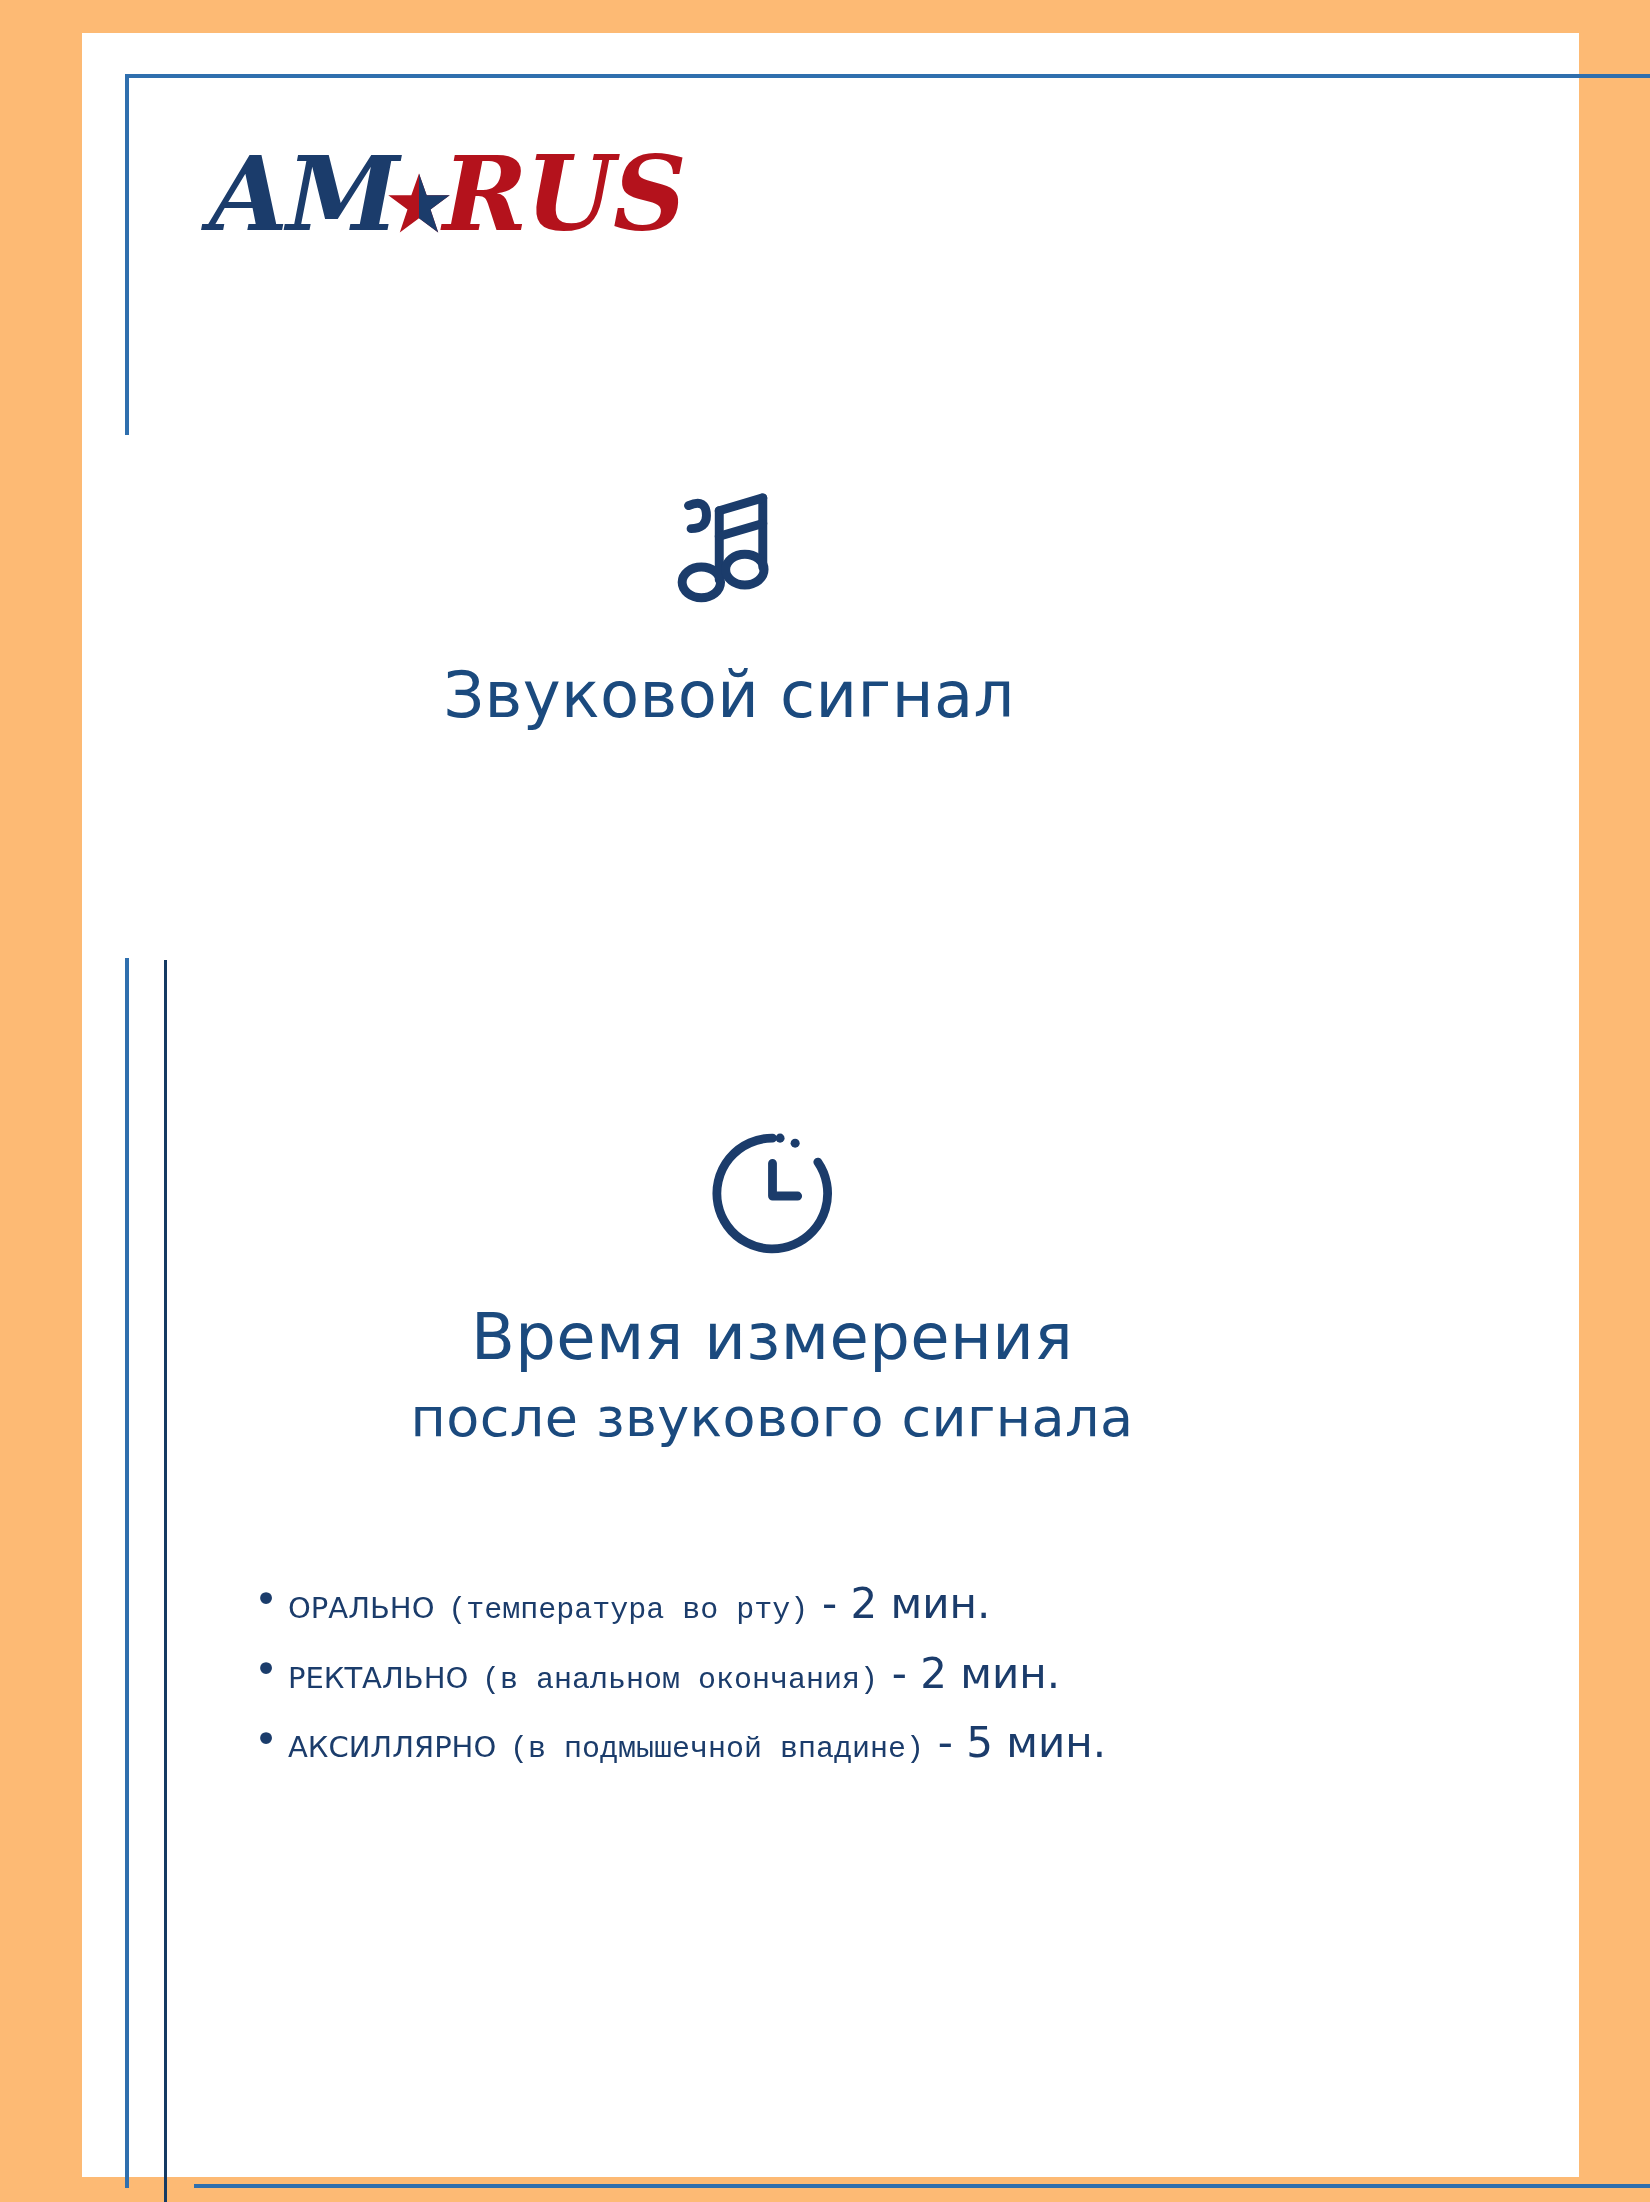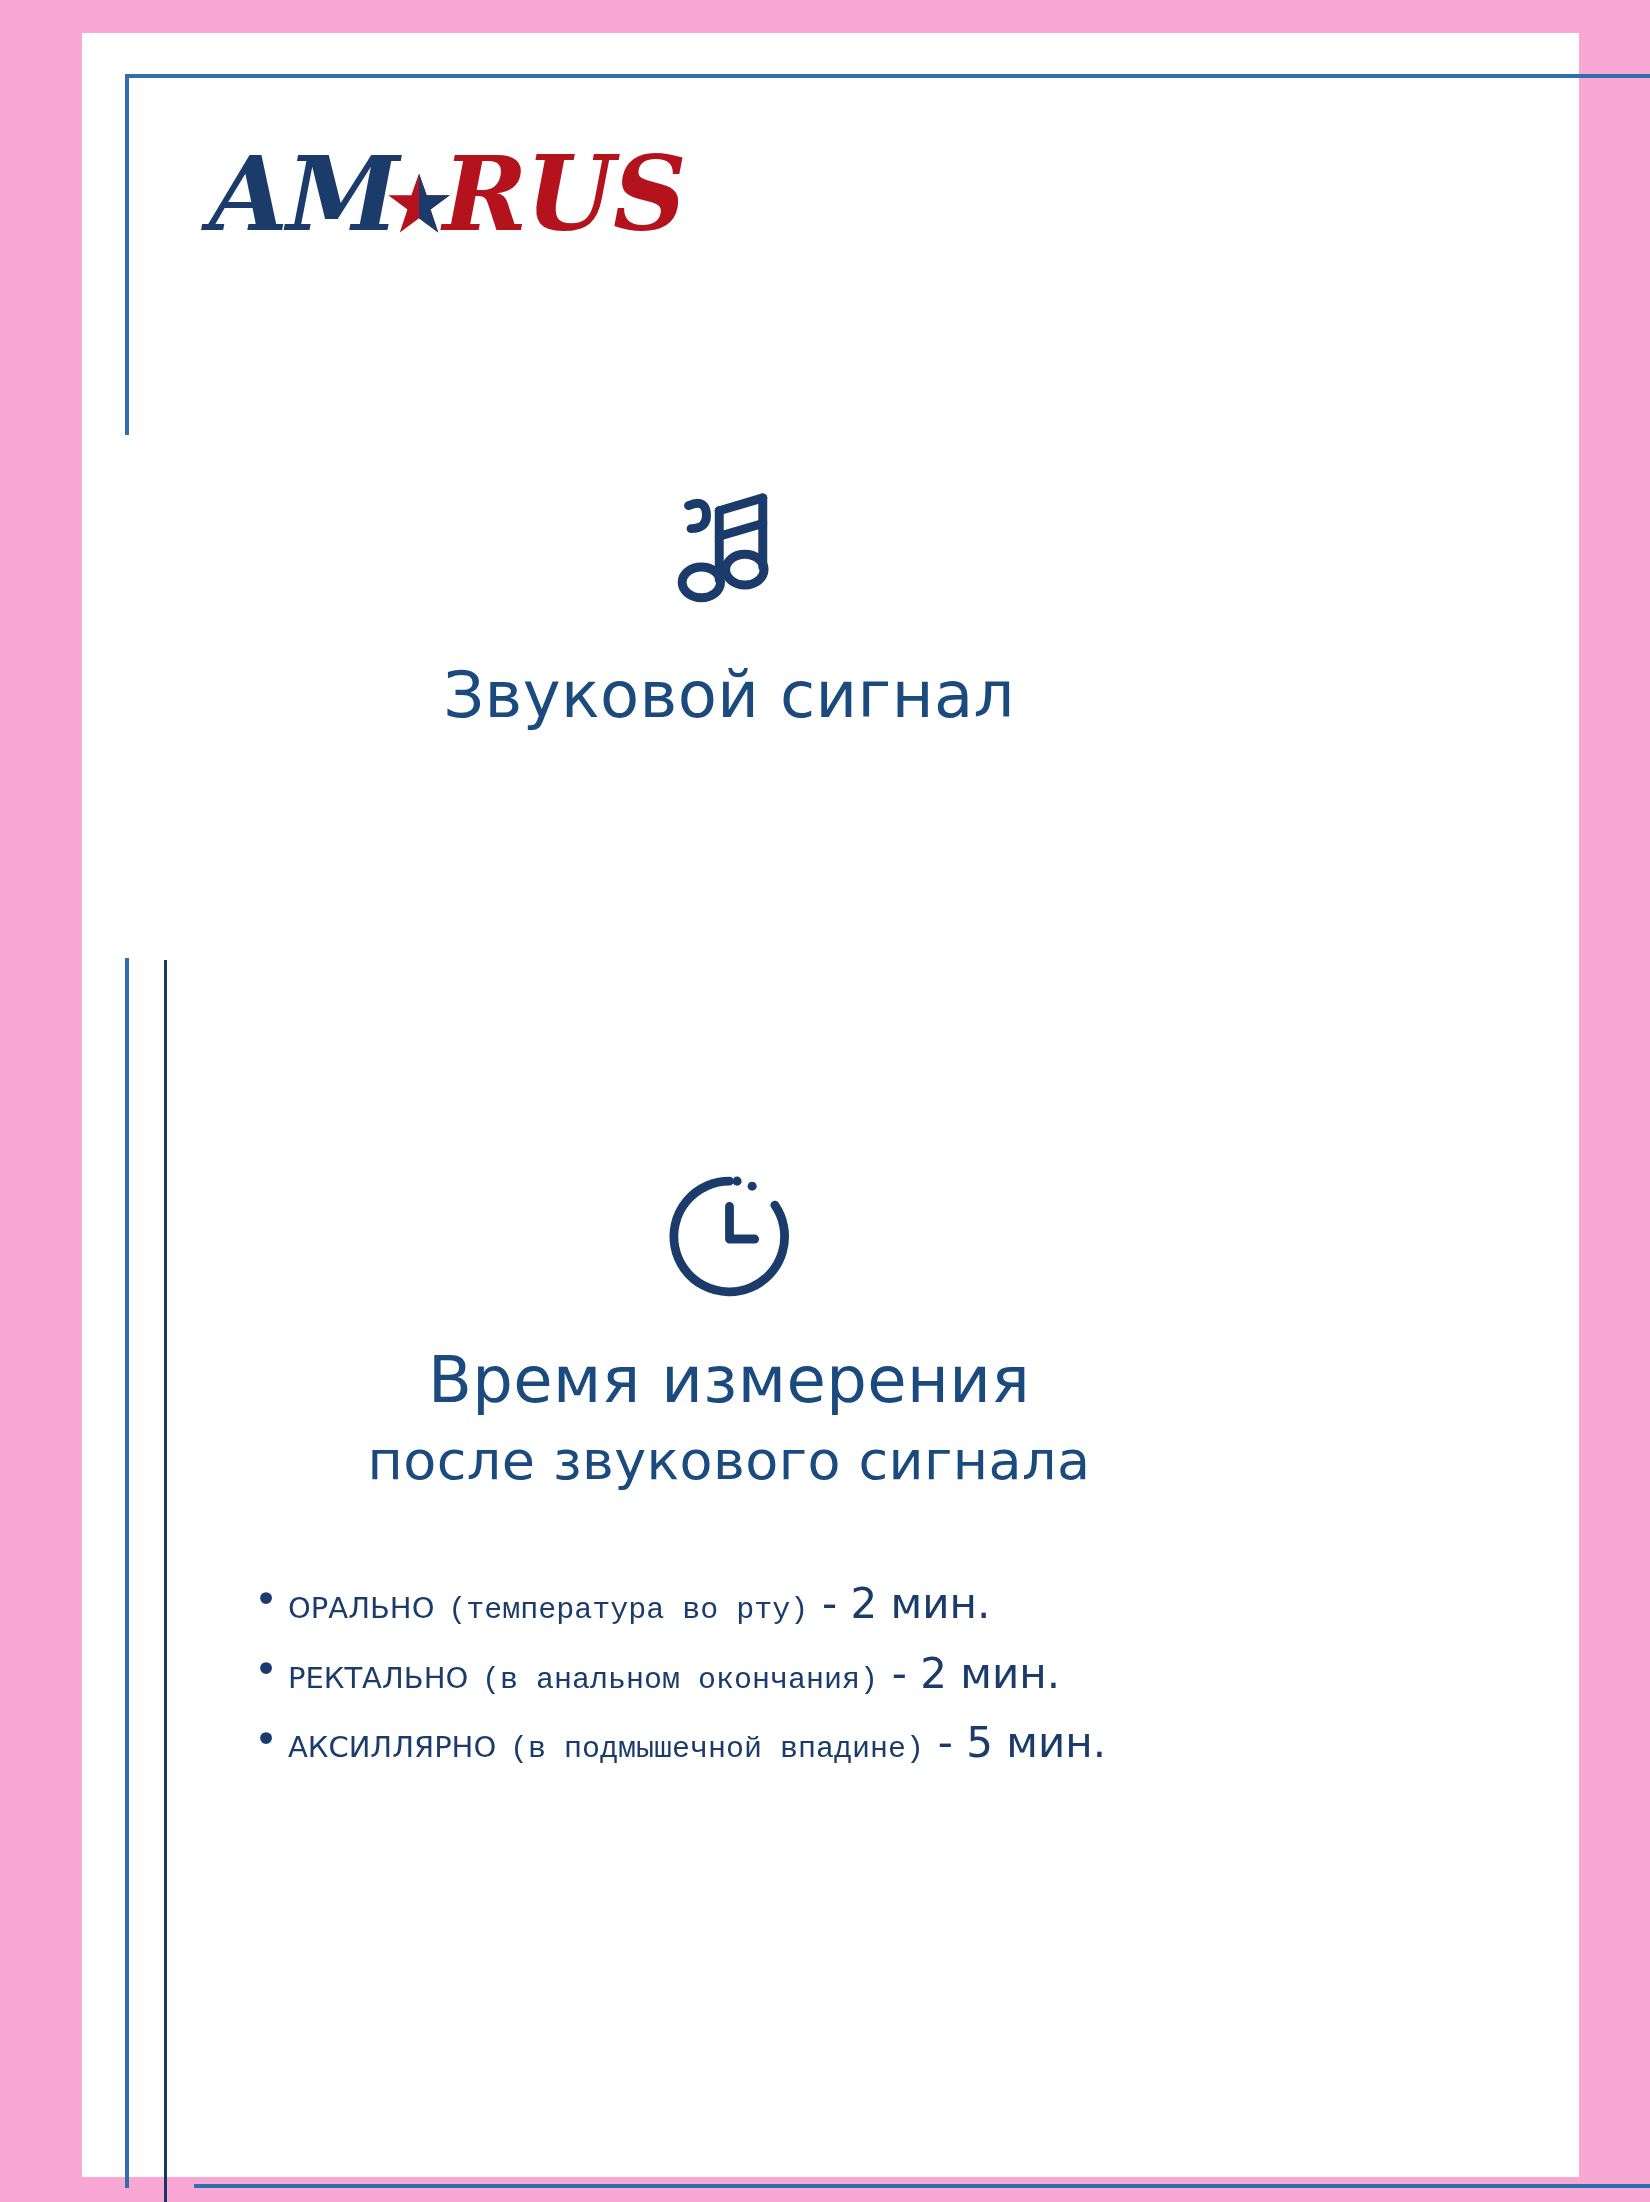--- a/index.html
+++ b/index.html
@@ -14,21 +14,21 @@
     font-family: "DejaVu Sans", "Liberation Sans", sans-serif;
     color: #1b3c6b;
     position: relative;
     overflow: hidden;
   }
 
   
   .page {
     position: absolute;
     inset: 0;
-    background: #f9a8d4;
+    background: #fdba74;
   }
 
   
   .card {
     position: absolute;
     left: 82px;
     top: 33px;
     width: 1497px;
     height: 2144px;
     background: #ffffff;
@@ -194,21 +194,21 @@
           <path d="M52 44 L86 34"></path>
           <ellipse cx="38" cy="80" rx="15" ry="12"></ellipse>
           <ellipse cx="72" cy="70" rx="15" ry="12"></ellipse>
           <path d="M28 20 q14 -6 14 8 q0 10 -12 10" stroke-width="7"></path>
         </svg>
       </span>
       <h1 class="heading" style="margin-top: 24px;">Звуковой сигнал</h1>
     </div>
 
 
-    <div class="section" style="top: 1128px;">
+    <div class="section" style="top: 1085px; padding-left: 43px;">
       <span class="icon-wrap">
         <svg width="151" height="151" viewBox="0 0 120 120" fill="none" stroke="#1b3c6b" stroke-width="7" stroke-linecap="round" stroke-linejoin="round">
           <path d="M60 16 a44 44 0 1 0 36 19" stroke-dasharray="0 0"></path>
           <circle cx="78" cy="20" r="3.6" fill="#1b3c6b" stroke="none"></circle>
           <circle cx="66" cy="16" r="3.6" fill="#1b3c6b" stroke="none"></circle>
           <path d="M60 36 L60 62 L80 62"></path>
         </svg>
       </span>
       <h1 class="heading" style="margin-top: 27.5px;">Время измерения</h1>
       <p class="subheading">после звукового сигнала</p>

